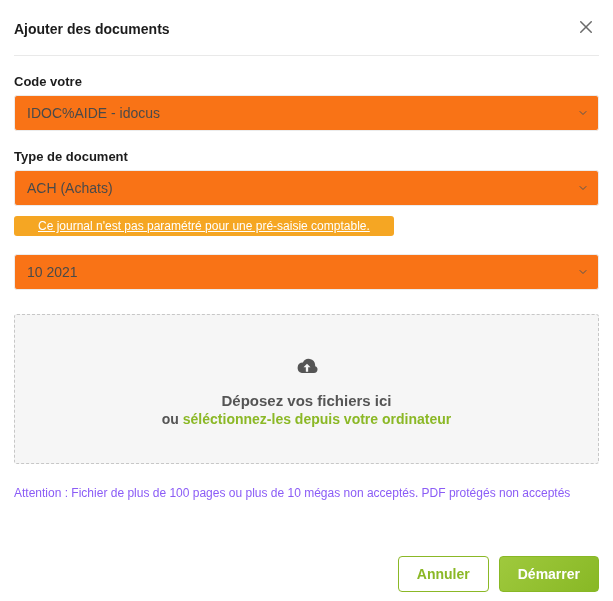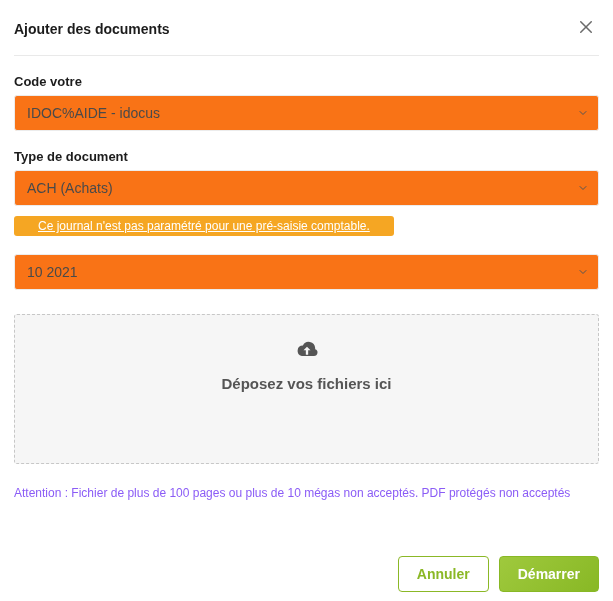--- a/index.html
+++ b/index.html
@@ -46,20 +46,21 @@
     }
     .drop-zone {
       margin-top: 24px;
       border: 1px dashed #c7c7c7;
       border-radius: 3px;
       background: #f6f6f6;
       height: 150px;
       display: flex;
       flex-direction: column;
       align-items: center;
+      justify-content: center;
       padding: 20px;
       text-align: center;
     }
     .upload-icon { color: #555; margin-bottom: 8px; }
     .upload-icon svg { width: 28px; height: 28px; }
     .drop-text1 { font-size: 15px; font-weight: 700; color: #555; }
     .drop-text2 { font-size: 14px; font-weight: 600; color: #555; margin-top: 2px; }
     .drop-link { color: #8bb826; font-weight: 600; cursor: pointer; }
     .warning {
       margin-top: 22px;
@@ -150,20 +151,25 @@
   </div>
 
   <div class="drop-zone">
     <span class="upload-icon">
       <svg viewBox="0 0 24 24" fill="currentColor">
           <path d="M19 11.5c0-.17-.01-.33-.03-.5A5.5 5.5 0 0 0 8.5 9a4.5 4.5 0 0 0-1 8.9V18H18a3 3 0 0 0 1-5.83V11.5z"></path>
           <path d="M12 10l-3 3h2v4h2v-4h2l-3-3z" fill="#f6f6f6"></path>
         </svg>
     </span>
     <div class="drop-text1">Déposez vos fichiers ici</div>
+    <div class="drop-text2">
+      <span>ou</span>
+      <span> </span>
+      <span class="drop-link">séléctionnez-les depuis votre ordinateur</span>
+    </div>
   </div>
 
   <div class="warning">Attention : Fichier de plus de 100 pages ou plus de 10 mégas non acceptés. PDF protégés non acceptés</div>
 
   <div class="modal-footer">
     <button class="btn btn-cancel">Annuler</button>
     <button class="btn btn-start">Démarrer</button>
   </div>
 </div>
 

